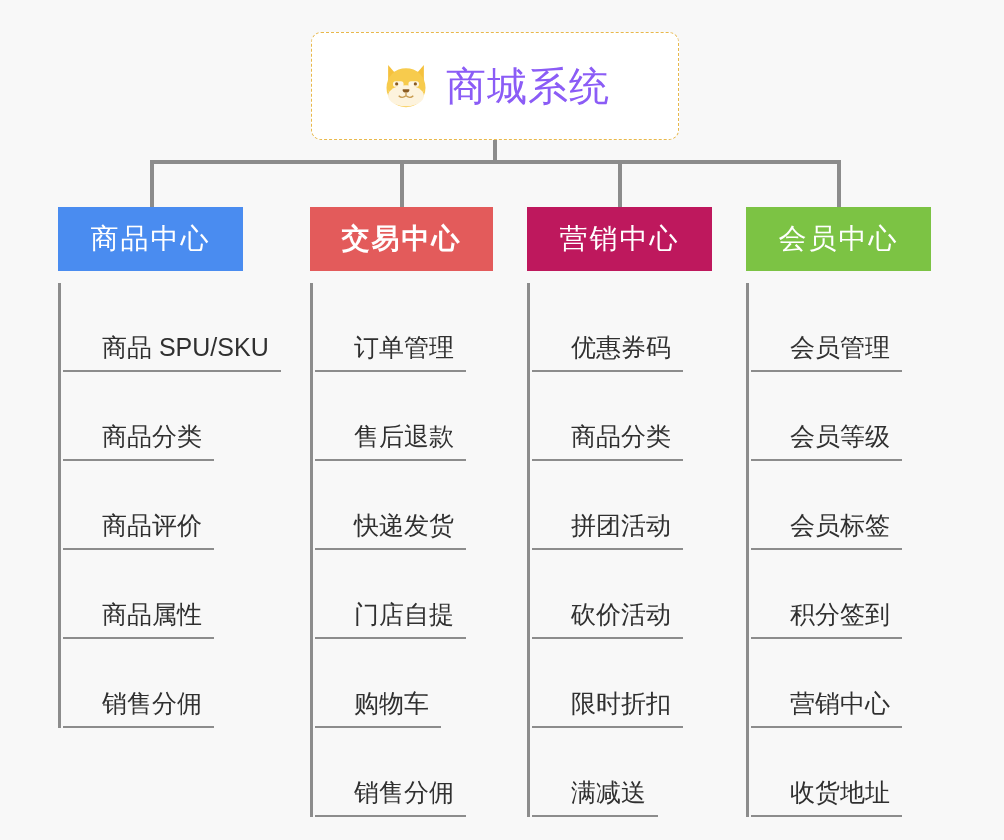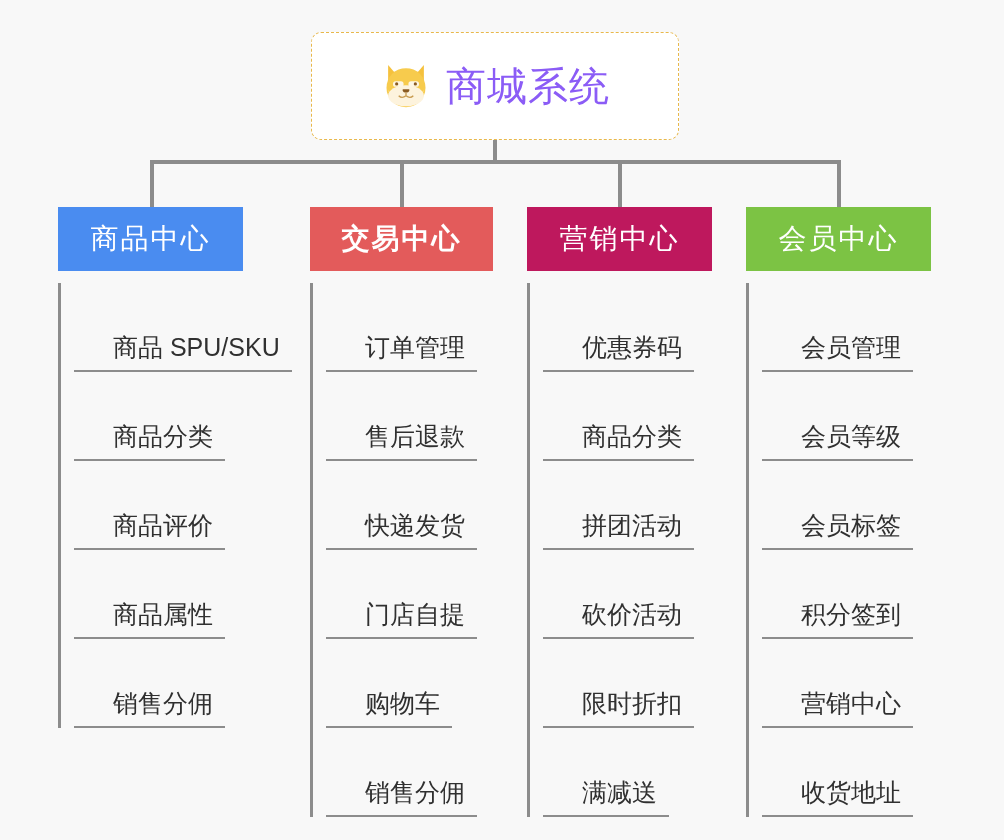--- a/index.html
+++ b/index.html
@@ -89,21 +89,21 @@
     justify-content: center;
     color: #ffffff;
     font-size: 28px;
     letter-spacing: 2px;
     white-space: nowrap;
   }
   .col-body {
     position: relative;
     margin-top: 12px;
     border-left: 3px solid #8c8c8c;
-    padding-left: 16px;
+    padding-left: 5px;
   }
   .leaf {
     position: relative;
     height: 89px;
     display: flex;
     align-items: flex-end;
     box-sizing: border-box;
   }
   .leaf-label {
     font-size: 25px;

